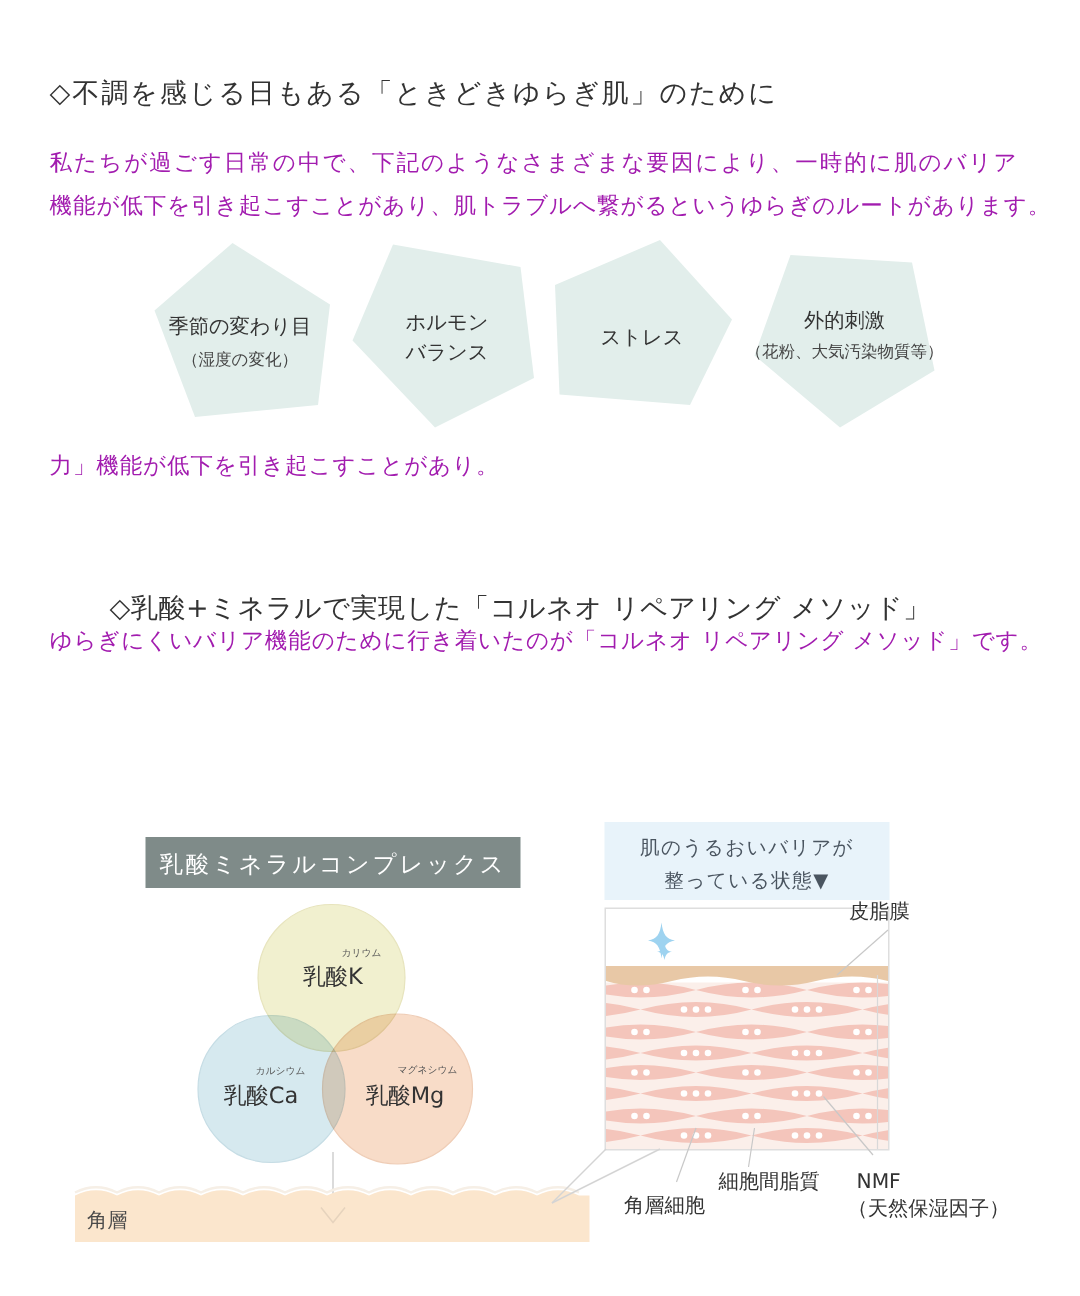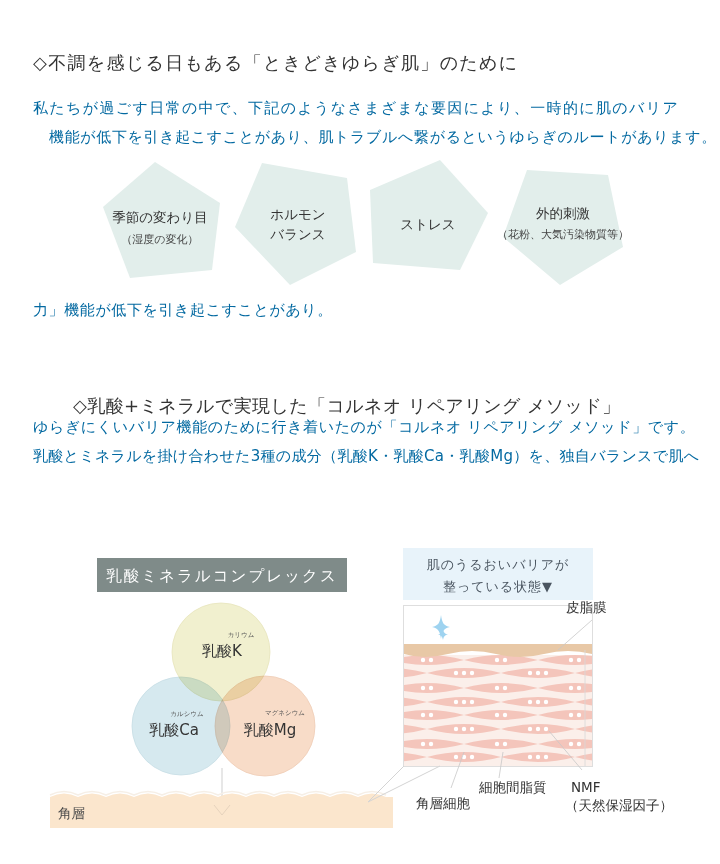--- a/index.html
+++ b/index.html
@@ -6,33 +6,33 @@
   body {
     width: 720px; height: 864px; position: relative; overflow: hidden;
     font-family: "DejaVu Sans", "Liberation Sans", sans-serif;
     color: #3a3a3a;
   }
   .abs { position: absolute; }
   .heading {
     left: 33px; font-size: 18px; line-height: 30px; color: #333;
     white-space: nowrap;
   }
-  .para { left: 33px; font-size: 15px; line-height: 28.6px; color: #0369a1; }
+  .para { left: 33px; font-size: 15px; line-height: 28.6px; color: #a21caf; }
   .para .line { display: block; white-space: nowrap; }
   .u { text-decoration: underline; text-underline-offset: 3px; }
   svg text { font-family: "DejaVu Sans", "Liberation Sans", sans-serif; }
 </style>
 </head>
 <body>
 
 <div class="abs heading" style="top:48px; letter-spacing:1.3px;text-align:center;">◇不調を感じる日もある「ときどきゆらぎ肌」のために</div>
 
 <div class="abs para" style="top:94px;">
   <span class="line" style="letter-spacing:1.35px;">私たちが過ごす日常の中で、下記のようなさまざまな要因により、一時的に肌のバリア</span>
-  <span class="line" style="letter-spacing:0.64px;margin-left:16px;">機能が低下を引き起こすことがあり、肌トラブルへ繋がるというゆらぎのルートがあります。</span>
+  <span class="line" style="letter-spacing:0.64px;">機能が低下を引き起こすことがあり、肌トラブルへ繋がるというゆらぎのルートがあります。</span>
 </div>
 
 <svg class="abs" style="left:0; top:150px;" width="720" height="145" viewBox="0 150 720 145">
   <g>
     <polygon points="155,162 220,203 212,270 130,278 103,207" fill="#e2eeeb"></polygon>
     <text x="160" y="222" text-anchor="middle" font-size="13.5" fill="#333">季節の変わり目</text>
     <text x="160" y="243" text-anchor="middle" font-size="11" fill="#444">（湿度の変化）</text>
   </g>
   <g>
     <polygon points="262,163 347,178 356,252 290,285 235,227" fill="#e2eeeb"></polygon>
@@ -51,21 +51,20 @@
 </svg>
 
 <div class="abs para" style="top:296px;">
   <span class="line" style="letter-spacing:0.6px;">力」機能が低下を引き起こすことがあり。</span>
 </div>
 
 <div class="abs heading" style="top:391px; letter-spacing:0.4px;margin-left:40px;">◇乳酸+ミネラルで実現した「コルネオ リペアリング メソッド」</div>
 
 <div class="abs para" style="top:413px;">
   <span class="line" style="letter-spacing:0.6px;">ゆらぎにくいバリア機能のために行き着いたのが「コルネオ リペアリング メソッド」です。</span>
-  <span class="line" style="letter-spacing:0.3px;">乳酸とミネラルを掛け合わせた3種の成分（乳酸K・乳酸Ca・乳酸Mg）を、独自バランスで肌へ</span>
 </div>
 
 <svg class="abs" style="left:0; top:540px;" width="720" height="324" viewBox="0 540 720 324">
   <defs>
     <clipPath id="skinclip">
         <rect x="404" y="644" width="188" height="122"></rect>
       </clipPath>
   </defs>
 
   <g>

